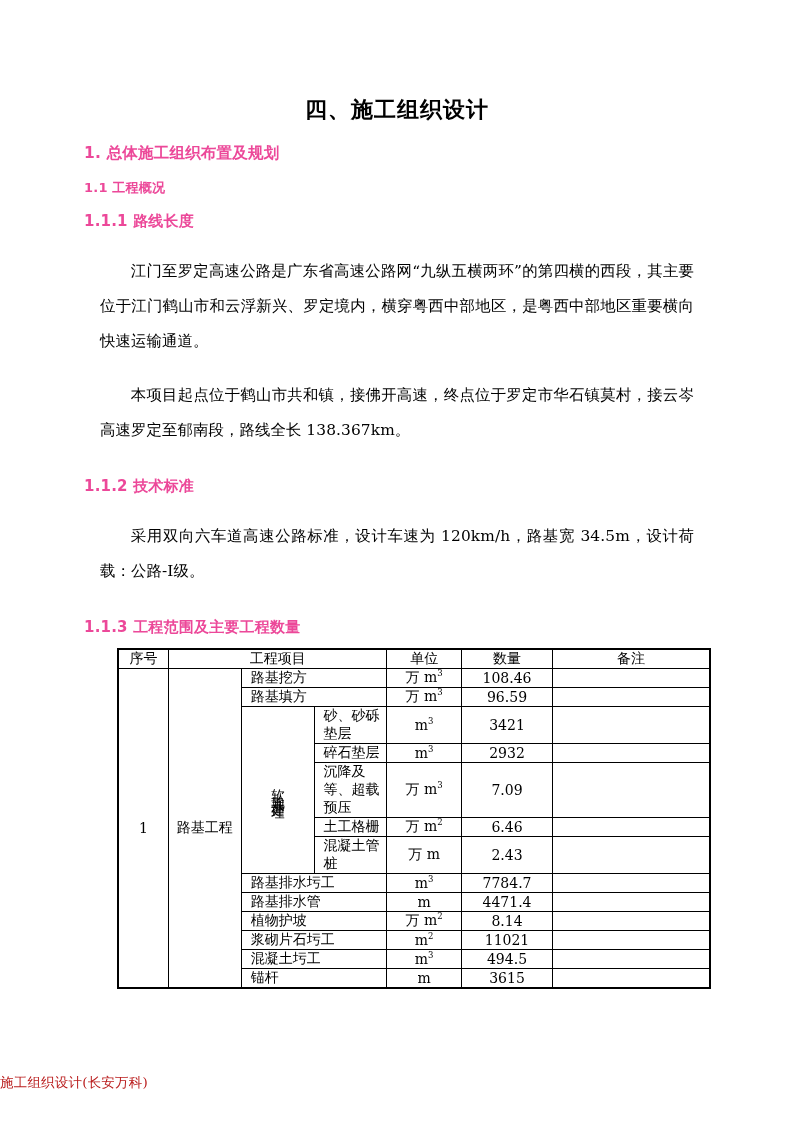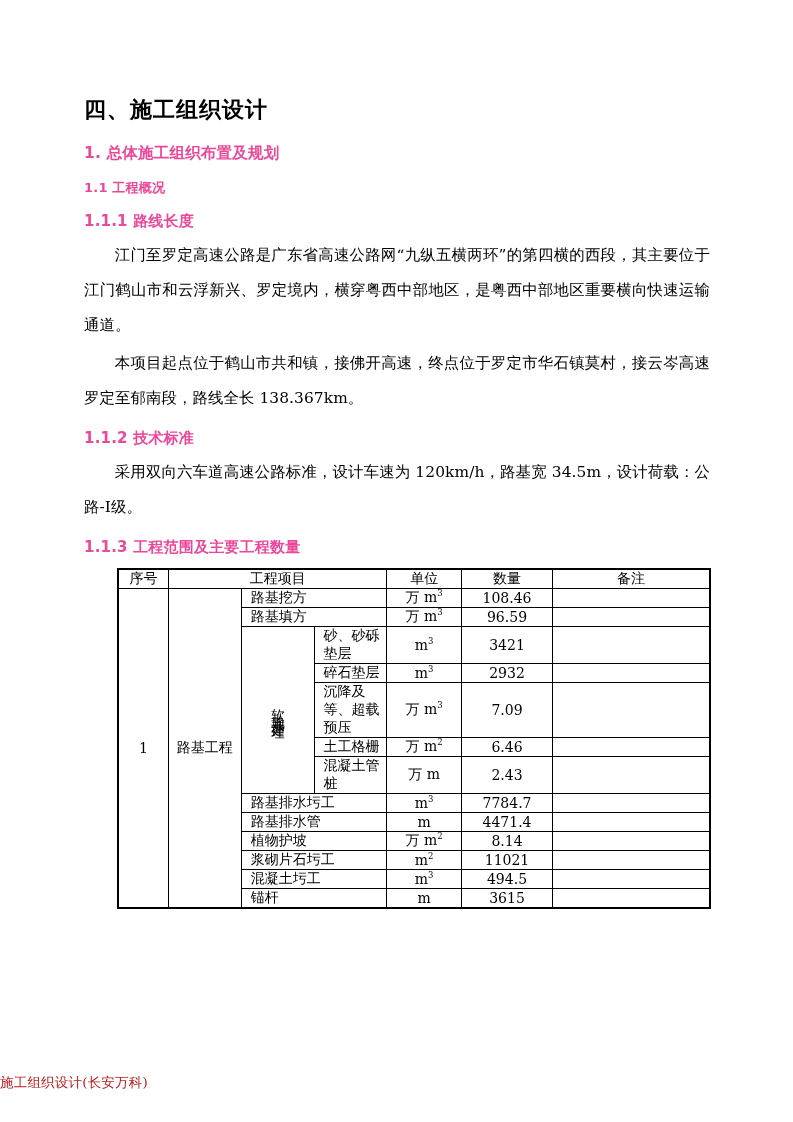--- a/index.html
+++ b/index.html
@@ -29,20 +29,21 @@
     position: absolute;
     left: 84px;
     top: 0;
     width: 626px;
   }
 
   
   .doc-title {
     margin: 0;
     padding-top: 97px;
+    text-align: center;
     font-family: "DejaVu Sans", "Liberation Sans", sans-serif;
     font-weight: bold;
     font-size: 22px;
     letter-spacing: 1px;
     line-height: 1.2;
   }
 
   
   .h-l1, .h-l2, .h-l3 {
     font-family: "DejaVu Sans", "Liberation Sans", sans-serif;
@@ -64,21 +65,21 @@
   }
   .h-l3 {
     font-size: 15px;
     padding-top: 13px;
     padding-bottom: 2px;
     letter-spacing: 0.2px;
   }
 
   
   .para {
-    margin: 0;
+    margin: 16px;
     font-size: 15.4px;
     line-height: 35px;
     text-align: justify;
     text-justify: inter-ideograph;
     text-indent: 2em;
     letter-spacing: 0.1px;
     padding-top: 5px;
   }
   .para.tight { padding-top: 3px; }
 

